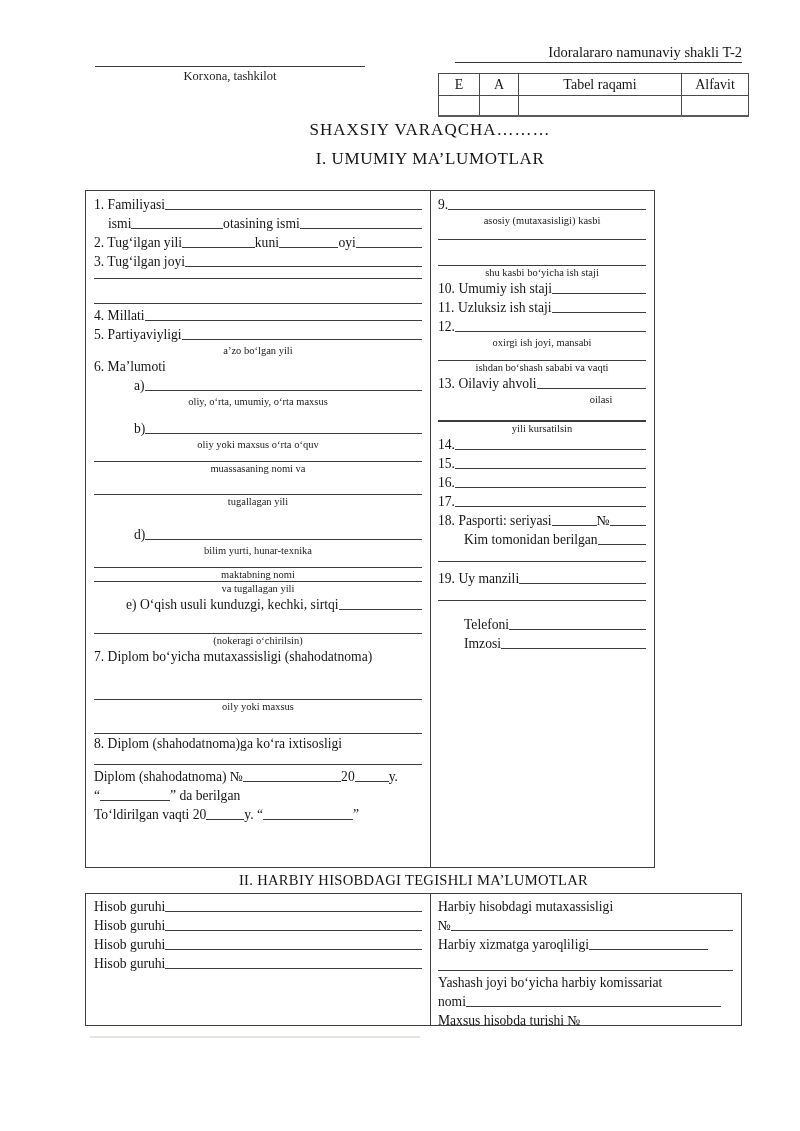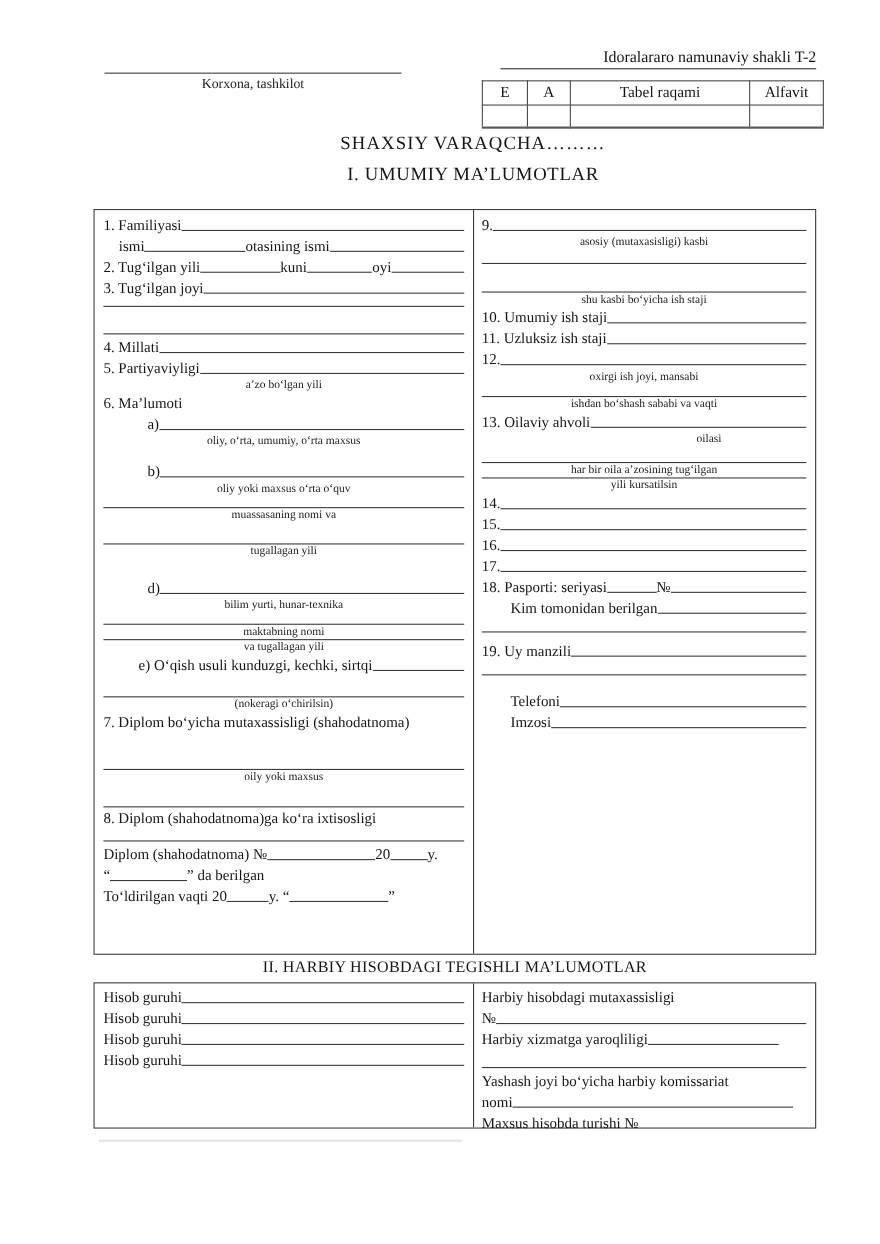--- a/index.html
+++ b/index.html
@@ -14,21 +14,21 @@
   table.tabel{position:absolute;left:438px;top:73px;border-collapse:collapse;font-size:14px;table-layout:fixed;border:1.6px solid #474747;border-bottom:2.4px solid #5a5a5a;}
   table.tabel td{border:1px solid #4a4a4a;text-align:center;padding:0;}
   table.tabel tr.hd td{height:21px;}
   table.tabel tr.empty td{height:19px;}
   .cw-e{width:40px}.cw-a{width:38px}.cw-t{width:162px}.cw-al{width:66px}
 
   .title1{position:absolute;left:85px;top:120px;width:690px;text-align:center;font-size:17px;letter-spacing:1px;}
   .title2{position:absolute;left:85px;top:149px;width:690px;text-align:center;font-size:17px;letter-spacing:.6px;}
 
   
-  .main-box{position:absolute;left:85px;top:190px;width:657px;height:678px;border:1.8px solid #3e3e3e;box-sizing:border-box;display:flex;justify-content:flex-end;}
+  .main-box{position:absolute;left:85px;top:190px;width:570px;height:678px;border:1.8px solid #3e3e3e;box-sizing:border-box;display:flex;justify-content:flex-end;}
   .col{box-sizing:border-box;font-size:13.6px;}
   .col.left{width:345px;border-right:1.5px solid #3e3e3e;padding:4px 8px 0 8px;}
   .col.right{flex:1;padding:4px 8px 0 7px;}
 
   .row{display:flex;align-items:flex-end;line-height:19px;height:19px;white-space:nowrap;}
   .row .lbl{flex:0 0 auto;}
   .fill{flex:1 1 auto;border-bottom:1.4px solid #3b3b3b;margin-bottom:4px;min-width:8px;}
   .rule{border-bottom:1.4px solid #3b3b3b;height:0;}
   .cap{text-align:center;font-size:10.5px;line-height:13px;height:13px;color:#1a1a1a;}
   .cap.off{padding-left:118px;}
@@ -203,21 +203,20 @@
         </div>
       <div class="cap">oxirgi ish joyi, mansabi</div>
       <div class="rule mt11"></div>
       <div class="cap">ishdan bo‘shash sababi va vaqti</div>
       <div class="row">
           <span class="lbl">13. Oilaviy ahvoli</span>
           <span class="fill"></span>
         </div>
       <div class="cap off">oilasi</div>
       <div class="rule mt14"></div>
-      <div class="cap">har bir oila a’zosining tug‘ilgan</div>
       <div class="rule mt18"></div>
       <div class="cap">yili kursatilsin</div>
       <div class="row">
           <span class="lbl">14.</span>
           <span class="fill"></span>
         </div>
       <div class="row">
           <span class="lbl">15.</span>
           <span class="fill"></span>
         </div>

